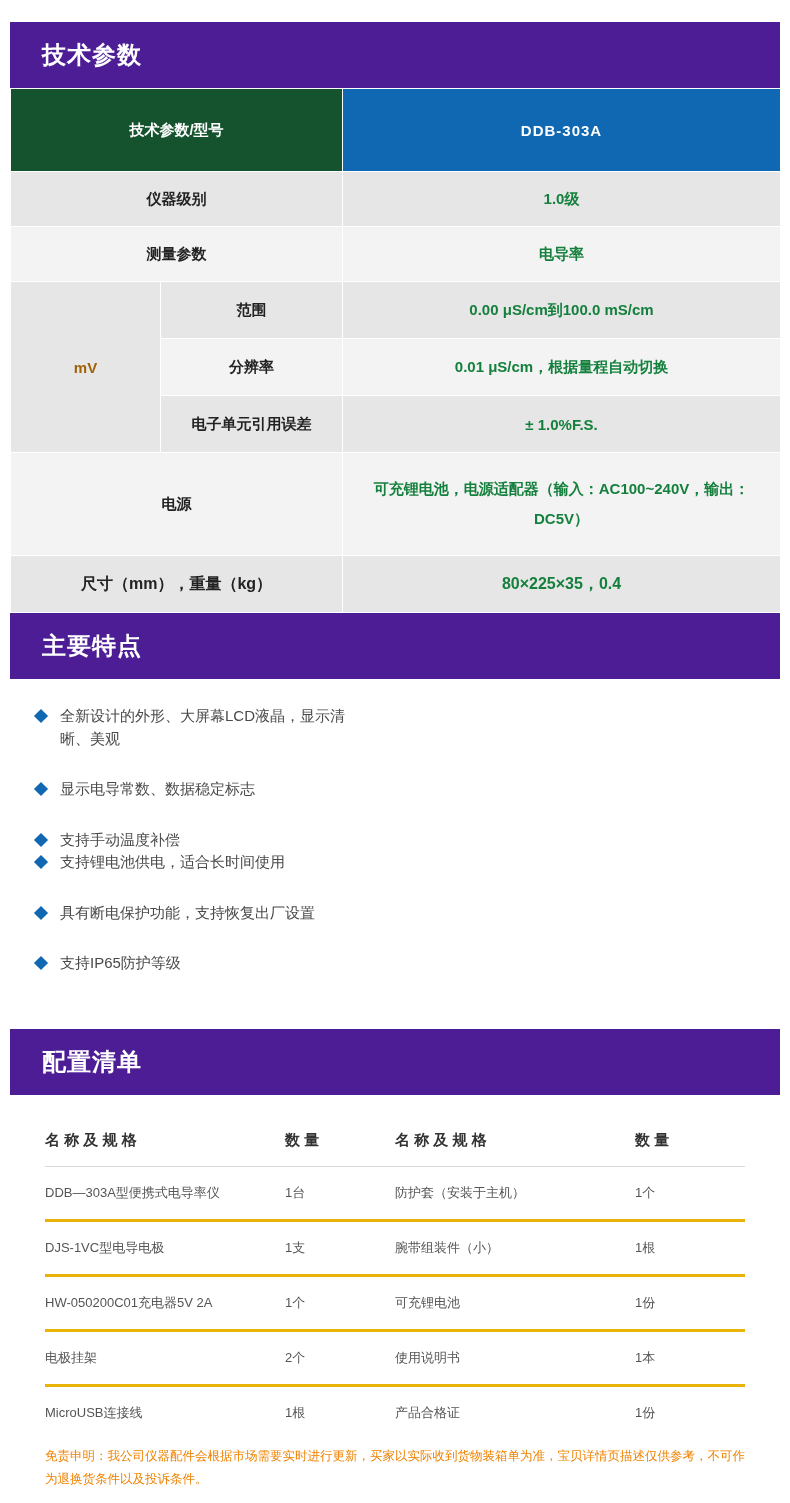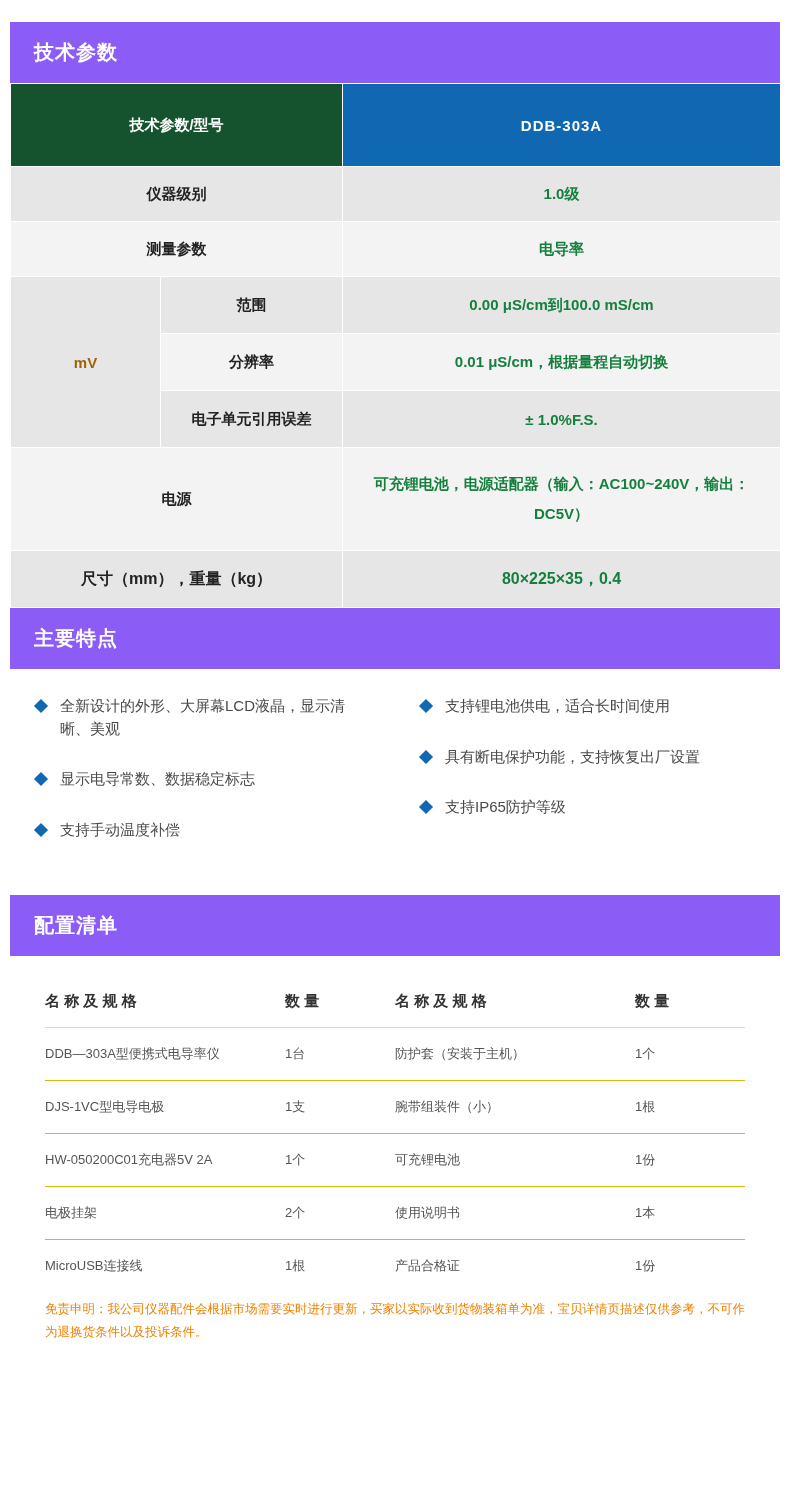--- a/index.html
+++ b/index.html
@@ -15,26 +15,26 @@
   }
   .page {
     width: 790px;
     min-height: 1503px;
     position: relative;
     background: #ffffff;
   }
 
   
   .section-bar {
-    background: #8b5cf6;
+    background: #4c1d95;
     color: #ffffff;
-    font-size: 20px;
+    font-size: 24px;
     font-weight: bold;
     letter-spacing: 1px;
-    padding: 17px 0 17px 24px;
+    padding: 17px 0 17px 32px;
     box-sizing: border-box;
   }
   .bar-params { margin: 22px 10px 0 10px; width: 770px; }
   .bar-features { margin: 0 10px 0 10px; width: 770px; }
   .bar-packing { margin: 28px 10px 0 10px; width: 770px; }
 
   
   .spec-table {
     width: 770px;
     margin: 0 10px;
@@ -78,20 +78,21 @@
     font-weight: bold;
   }
 
   
   .features {
     width: 770px;
     margin: 0 10px;
     padding: 26px 0 26px 0;
     box-sizing: border-box;
     display: flex;
+    flex-direction: column;
   }
   .feat-col {
     width: 50%;
     box-sizing: border-box;
     padding-left: 26px;
   }
   .feat-item {
     display: flex;
     align-items: flex-start;
     margin-bottom: 28px;
@@ -128,21 +129,21 @@
     font-weight: bold;
     color: #333;
     text-align: left;
     padding: 8px 0 16px 0;
     border-bottom: 1px solid #d8d8d8;
   }
   .pack-table td {
     font-size: 13px;
     color: #555;
     padding: 17px 0 17px 0;
-    border-bottom: 1px solid #eab308;
+    border-bottom: 3px solid #eab308;
     text-align: left;
   }
   .col-name { width: 240px; }
   .col-qty  { width: 110px; }
   .pack-table tr:last-child td { border-bottom: none; }
 
   
   .disclaimer {
     width: 700px;
     margin: 6px auto 0 auto;

